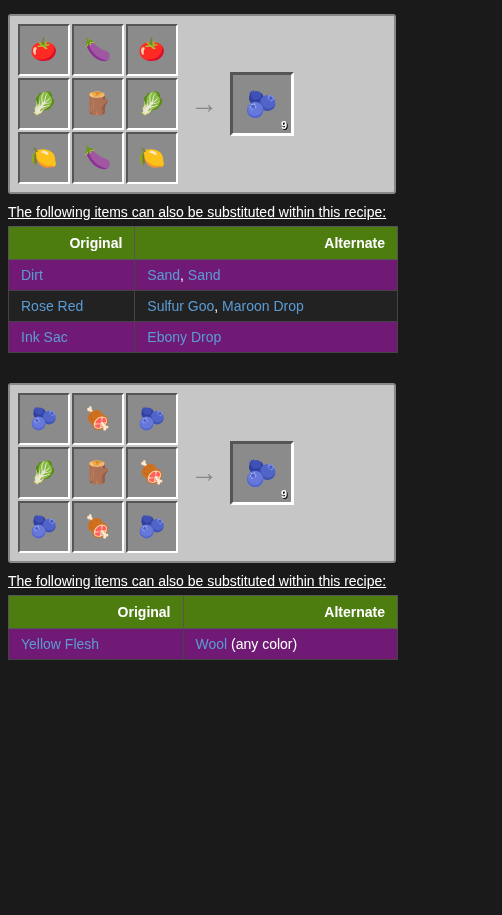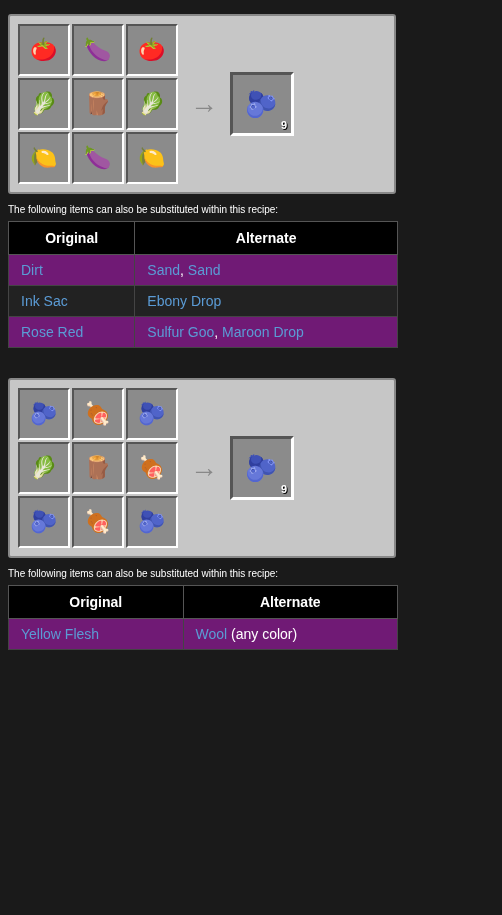--- a/index.html
+++ b/index.html
@@ -75,37 +75,38 @@
       right: 4px;
       font-size: 11px;
       color: #fff;
       font-weight: bold;
       text-shadow: 1px 1px 0 #000;
     }
 
     .substitution-text {
       color: #ffffff;
       padding: 4px 4px 6px 4px;
-      font-size: 10px;
+      font-size: 14px;
+      text-decoration: underline;
     }
 
     .substitution-table {
       width: 390px;
       margin: 0 4px 8px 4px;
       border-collapse: collapse;
       border: 1px solid #555;
     }
 
     .substitution-table th {
-      background-color: #000000;
+      background-color: #4d7c0f;
       color: #ffffff;
       font-weight: bold;
       padding: 8px 12px;
       border: 1px solid #555;
-      text-align: center;
+      text-align: right;
     }
 
     .substitution-table td {
       padding: 7px 12px;
       border: 1px solid #444;
       background-color: #701a75;
     }
 
     .substitution-table tr:nth-child(even) td {
       background-color: #222;
@@ -158,30 +159,30 @@
     </thead>
     <tbody>
       <tr>
         <td class="original-col">Dirt</td>
         <td>
           <a class="link-text" href="#">Sand</a>,
           <a class="link-text" href="#">Sand</a>
         </td>
       </tr>
       <tr>
-        <td class="original-col">Ink Sac</td>
-        <td>
-          <a class="link-text" href="#">Ebony Drop</a>
-        </td>
-      </tr>
-      <tr>
         <td class="original-col">Rose Red</td>
         <td>
           <a class="link-text" href="#">Sulfur Goo</a>,
           <a class="link-text" href="#">Maroon Drop</a>
+        </td>
+      </tr>
+      <tr>
+        <td class="original-col">Ink Sac</td>
+        <td>
+          <a class="link-text" href="#">Ebony Drop</a>
         </td>
       </tr>
     </tbody>
   </table>
 </div>
 
 <div class="recipe-section">
   <div class="crafting-box">
     <div class="crafting-grid">
 

